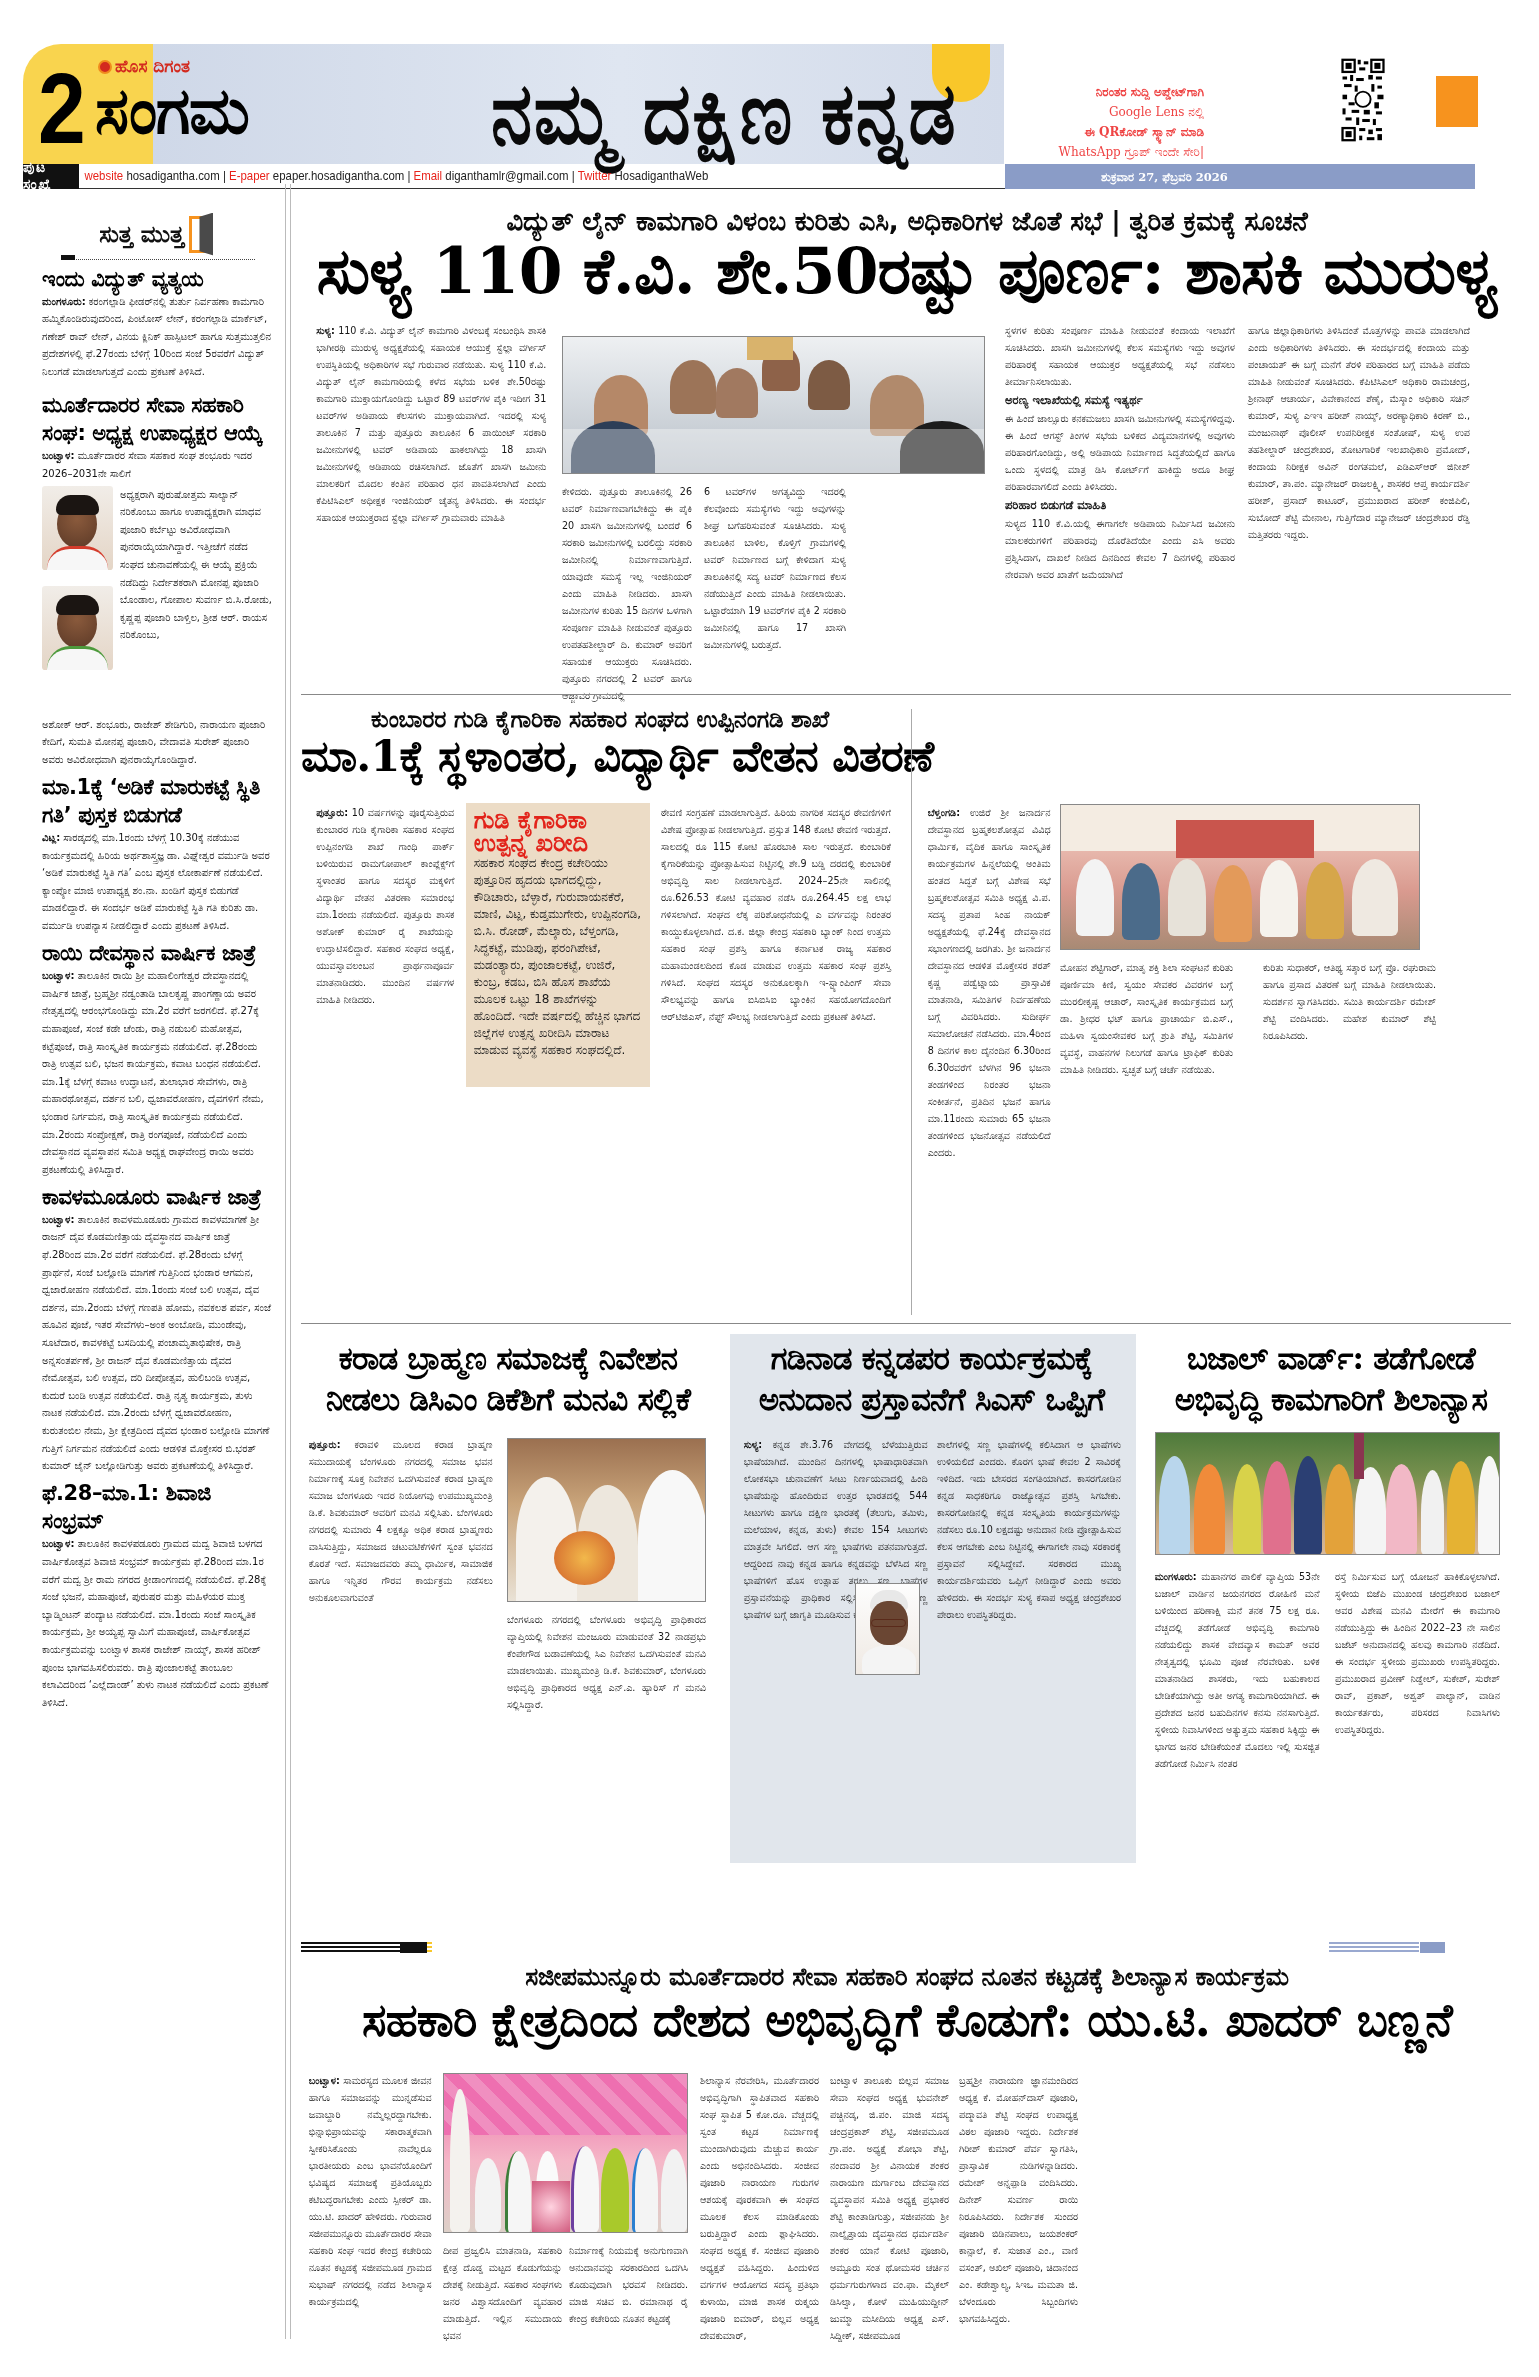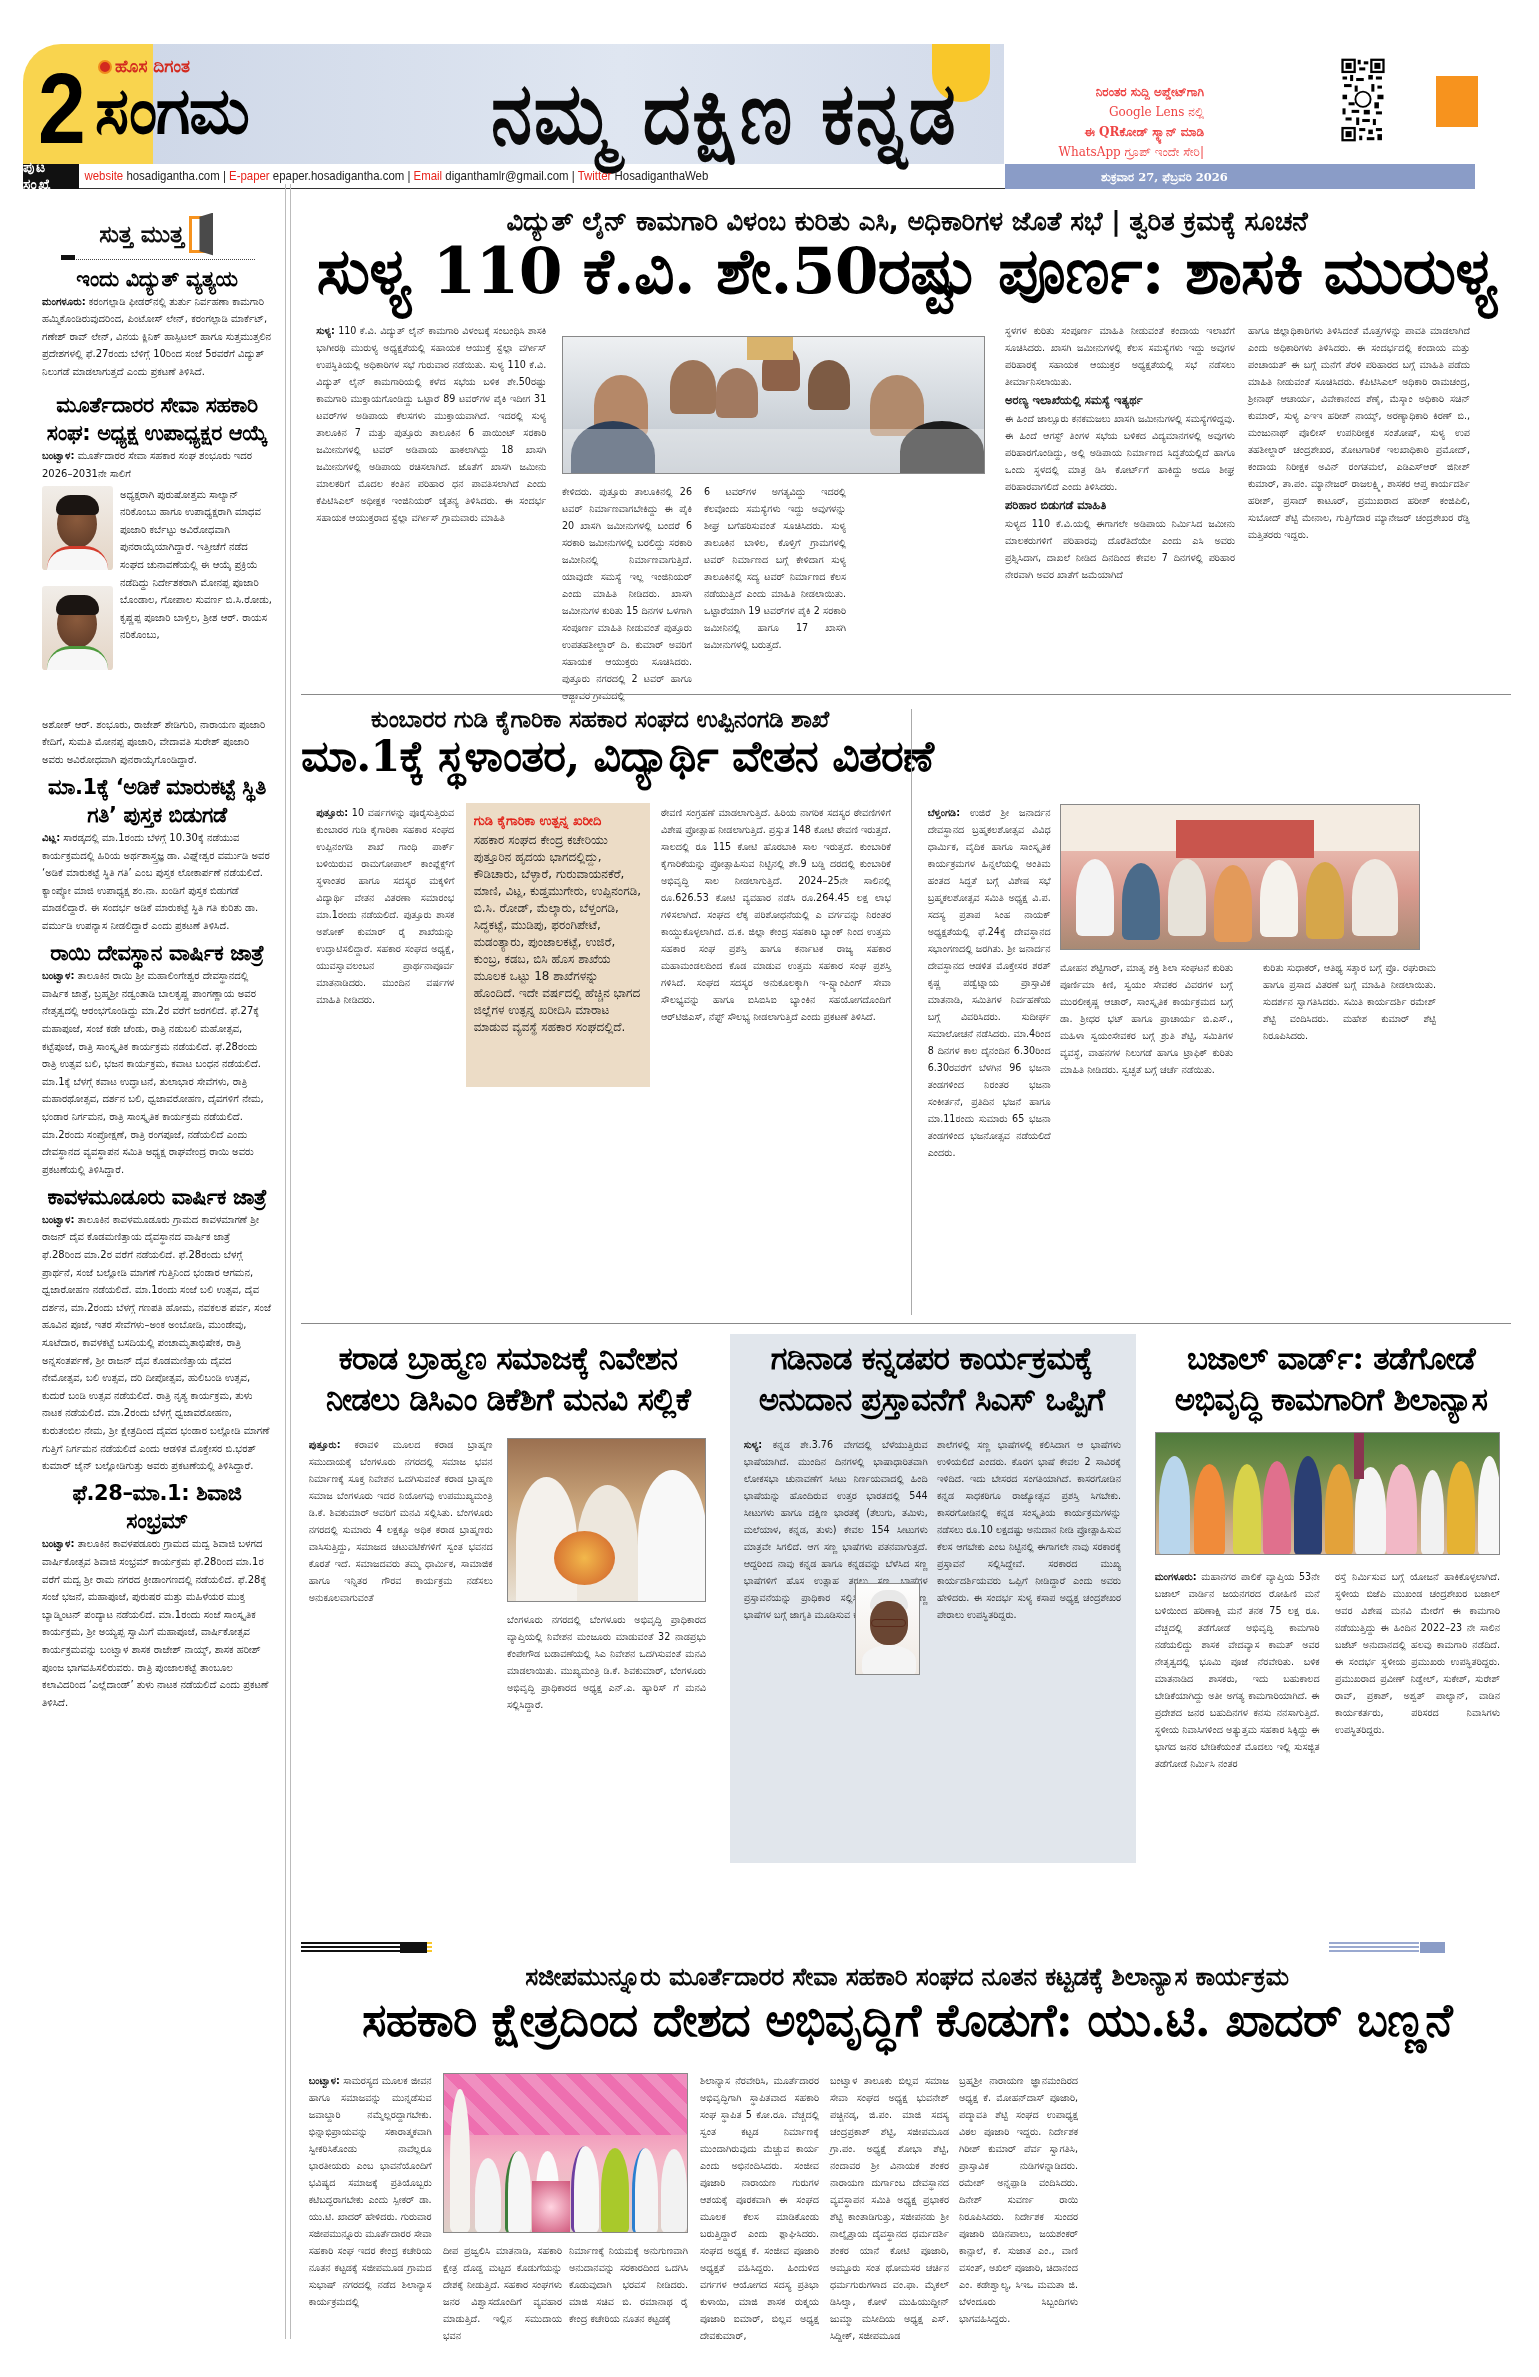--- a/index.html
+++ b/index.html
@@ -27,21 +27,21 @@
 
   
   .leftcol { position: absolute; left: 42px; top: 211px; width: 230px; }
   .vrule { position: absolute; left: 285px; top: 184px; width: 6.1px; height: 2155px; border-left: 1.5px solid #bbb; border-right: 1.5px solid #bbb; }
   .sm-head { display: flex; align-items: center; justify-content: center; gap: 4.6px; font-family: "DejaVu Serif", serif; font-size: 23px; font-weight: bold; color: #111; height: 46px; }
   .sm-door { width: 26px; height: 43px; position: relative; }
   .sm-door .fr { position: absolute; left: 0; top: 3.1px; width: 17px; height: 37px; border: 3.1px solid #f7931e; }
   .sm-door .dr { position: absolute; left: 10.7px; top: 0; width: 14px; height: 43px; background: #4a4a4a; clip-path: polygon(0 10%,100% 0,100% 100%,0 90%); }
   .sm-dots { border-bottom: 1.5px dotted #444; margin: 0 17px 0 19px; position: relative; height: 3.1px; }
   .sm-dots::before { content: ""; position: absolute; left: 0; top: -2.3px; width: 14px; height: 5.4px; background: #111; }
-  .l-head { font-family: "DejaVu Sans", sans-serif; font-weight: 900; font-size: 21px; line-height: 28px; color: #000; margin-top: 4.6px; letter-spacing: -0.4px; text-align: center; }
+  .l-head { font-family: "DejaVu Sans", sans-serif; font-weight: 900; font-size: 21px; line-height: 28px; color: #000; margin-top: 4.6px; letter-spacing: -0.4px; }
   .l-body { font-size: 10px; line-height: 17.6px; color: #111; text-align: left; }
   .l-body b { font-weight: bold; }
   .portraits { position: relative; height: 230px; margin-top: 3.1px; }
   .portrait { position: absolute; left: 0; width: 71px; height: 84px; border-radius: 3.1px; overflow: hidden; background: linear-gradient(180deg,#f1ede8 0%,#e4d5c6 100%); }
   .portrait .head { position: absolute; left: 15.3px; top: 14px; width: 40px; height: 48px; border-radius: 50%; background: radial-gradient(circle at 50% 40%,#8a5a3c,#5a3826); }
   .portrait .hair { position: absolute; left: 14px; top: 9.2px; width: 43px; height: 20px; border-radius: 21.5px 21.5px 7.7px 7.7px; background: #1b1512; }
   .portrait .body { position: absolute; left: 4.6px; top: 60px; width: 61px; height: 31px; border-radius: 23px 23px 0 0; background: #f7f7f7; border-top: 3.1px solid #d43c2c; }
   .portrait-text { position: absolute; left: 78px; top: 0; width: 153px; font-size: 10px; line-height: 17.6px; }
 
   
@@ -57,21 +57,21 @@
 
   
   .ph-meeting { background: linear-gradient(180deg,#eef0f2 0%,#d8dde2 40%,#b9c0c8 100%); }
   .ph-temple { background: linear-gradient(180deg,#f5efe8 0%,#e8b9ae 30%,#d99a8f 60%,#a88a74 100%); }
   .ph-garland { background: linear-gradient(180deg,#9b7050 0%,#c9a47a 40%,#e9e2d6 100%); }
   .ph-portrait { background: linear-gradient(180deg,#fdfdfd 0%,#efe9e3 100%); }
   .ph-group { background: linear-gradient(180deg,#4e7a3b 0%,#77904e 35%,#c8a77f 75%,#d8b99a 100%); }
   .ph-stage { background: linear-gradient(180deg,#ef7bb8 0%,#f093b8 30%,#f5b6c7 55%,#ddd0c8 100%); }
   .person { position: absolute; border-radius: 50% 50% 6.1px 6.1px; }
   .sidebox { position: absolute; background: #ecdcc6; padding: 6.1px 7.7px; }
-  .sidebox .sb-title { font-weight: 900; color: #e2231a; font-size: 13px; line-height: 23px; }
+  .sidebox .sb-title { font-weight: 900; color: #e2231a; font-size: 24px; line-height: 23px; }
   .sidebox .sb-body { font-size: 12px; line-height: 17px; color: #1a1a1a; }
   .grey-bg { position: absolute; background: #e1e6ec; }
   .deco-bar { position: absolute; height: 10.7px; }
 </style>
 </head>
 <body>
 
 <header class="masthead">
   <div class="mh-yellow"></div>
   <div class="mh-blue"></div>

